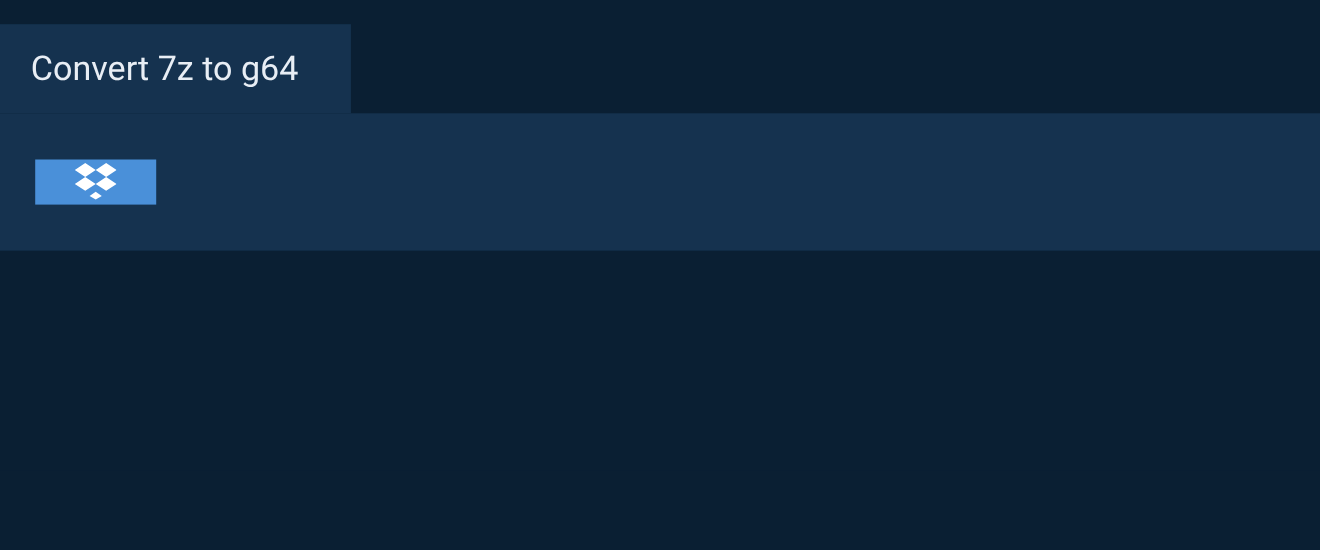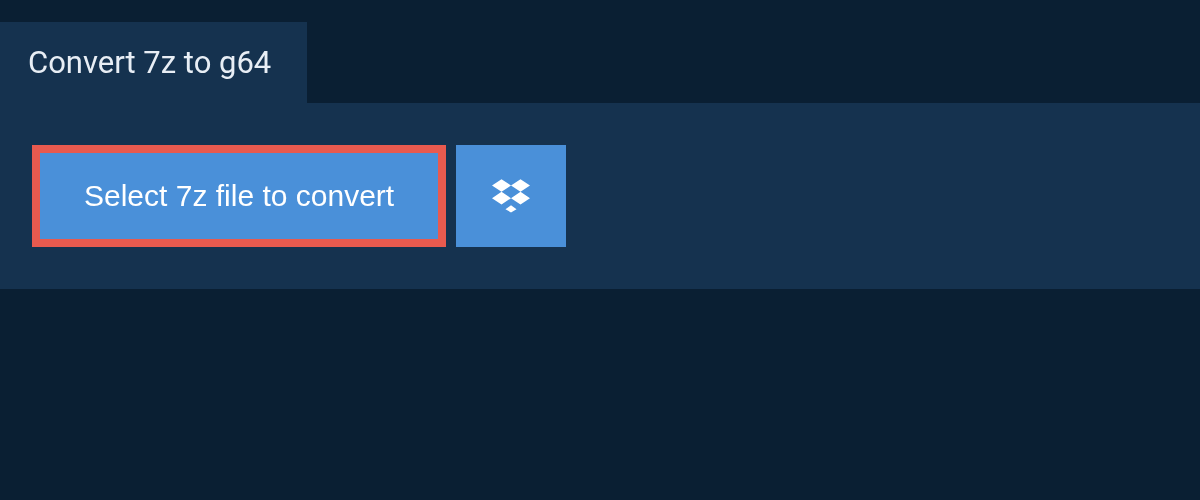--- a/index.html
+++ b/index.html
@@ -13,21 +13,21 @@
       background: #0a1f33;
       font-family: -apple-system, BlinkMacSystemFont, "Segoe UI", Roboto, Helvetica, Arial, sans-serif;
       overflow: hidden;
     }
     .tab-header {
       display: inline-block;
       background: #15324f;
       color: #e8eef5;
       font-size: 31px;
       font-weight: 400;
-      padding: 22px 36px 22px 28px;
+      padding: 22px 48px 22px 28px;
       margin-top: 22px;
       margin-left: 0;
     }
     .panel {
       background: #15324f;
       padding: 42px 32px 42px 32px;
       margin-top: 0;
     }
     .button-row {
       display: flex;
@@ -70,23 +70,20 @@
 <body>
 
 
 
 <div class="tab-header">
   <span>Convert 7z to g64</span>
 </div>
 
 <div class="panel">
   <div class="button-row">
-    <button class="select-file-button">
-      <span>Select 7z file to convert</span>
-    </button>
     <button class="dropbox-button">
       <span>
         <svg viewBox="0 0 24 24" xmlns="http://www.w3.org/2000/svg">
           <path d="M6 2L0 6l6 4-6 4 6 4 6-4 6 4 6-4-6-4 6-4-6-4-6 4-6-4zm6 4l6 4-6 4-6-4 6-4zm0 12.5l-3.5 2.5L12 23l3.5-2-3.5-2.5z"></path>
         </svg>
       </span>
     </button>
   </div>
 </div>
 

